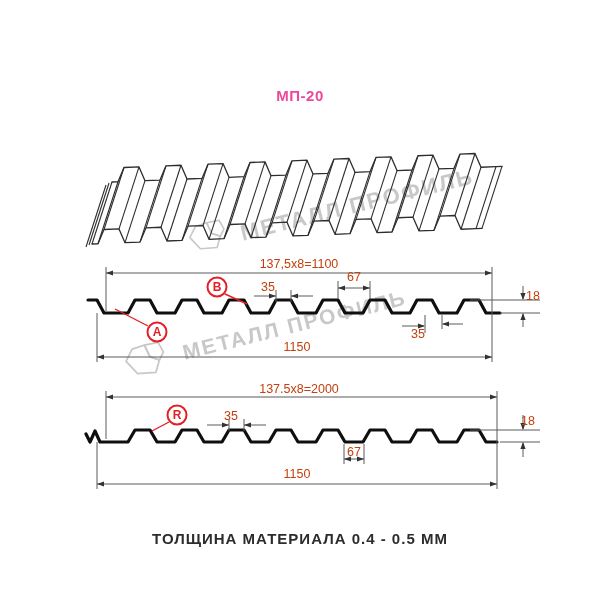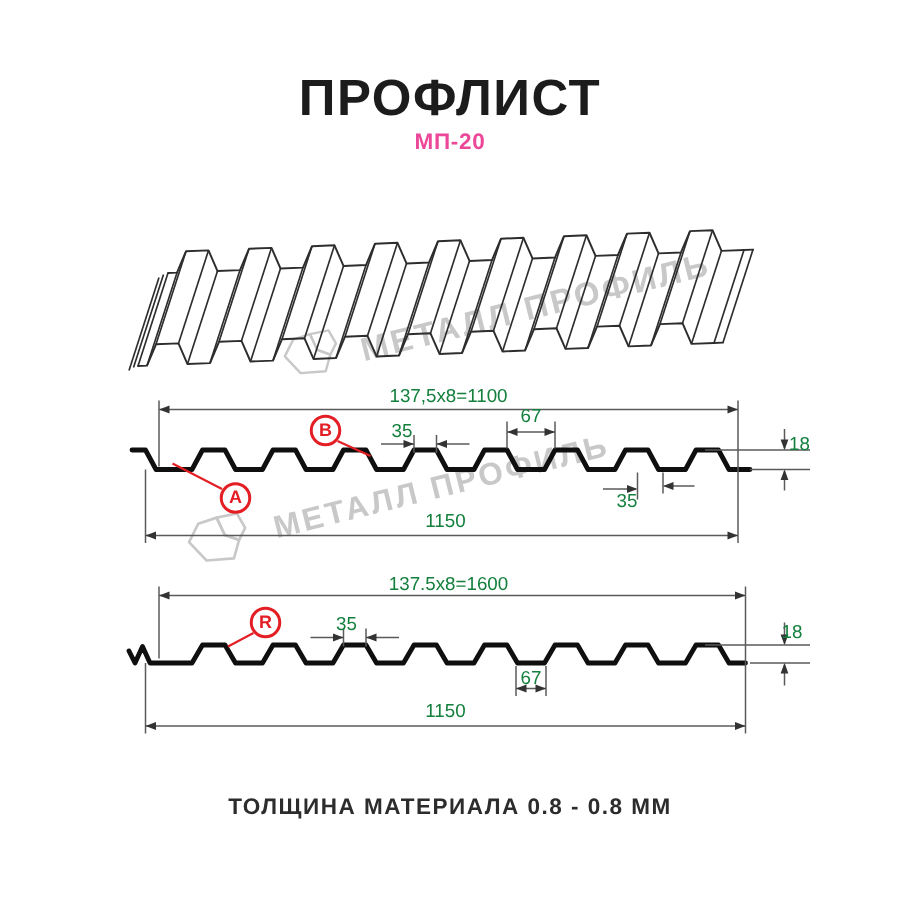--- a/index.html
+++ b/index.html
@@ -6,21 +6,21 @@
   #canvas{position:relative;width:600px;height:600px;background:#ffffff;overflow:hidden;
           font-family:"Liberation Sans", sans-serif;}
   .abs{position:absolute;}
   .page-title{left:300px;top:66px;transform:translate(-50%,-50%);
     font-size:34px;font-weight:800;letter-spacing:1px;color:#1c1c1c;white-space:nowrap;}
   .page-subtitle{left:300px;top:95px;transform:translate(-50%,-50%);
     font-size:15px;font-weight:700;letter-spacing:.5px;color:#ec4899;white-space:nowrap;}
   .footer-note{left:300px;top:538px;transform:translate(-50%,-50%);
     font-size:15px;font-weight:600;letter-spacing:1px;color:#2c2c2c;white-space:nowrap;}
   .dim-label{position:absolute;transform:translate(-50%,-50%);font-size:12.5px;
-    color:#15803d;white-space:nowrap;background:transparent;}
+    color:#c2410c;white-space:nowrap;background:transparent;}
   .marker{position:absolute;width:17px;height:17px;border:2px solid var(--accent,#e31e24);
     border-radius:50%;color:var(--accent,#e31e24);font-size:12px;font-weight:700;
     line-height:17px;text-align:center;transform:translate(-50%,-50%);}
   .wm-text{position:absolute;color:#c8c8c8;font-weight:700;letter-spacing:2px;
     transform-origin:left center;transform:rotate(-14deg);white-space:nowrap;}
   #wm1{left:241px;top:221px;font-size:22px;}
   #wm2{left:183px;top:341px;font-size:21px;}
   svg{position:absolute;left:0;top:0;}
   #wm-layer{z-index:1;} #draw-layer{z-index:2;} .txt{z-index:3;}
 </style>
@@ -150,33 +150,32 @@
         <line x1="470" y1="430" x2="540" y2="430" stroke="#5a5a5a" stroke-width="1"></line>
         <line x1="500" y1="442" x2="540" y2="442" stroke="#5a5a5a" stroke-width="1"></line>
         <line x1="523" y1="415" x2="523" y2="429" stroke="#5a5a5a" stroke-width="1"></line>
         <polygon points="523,430 520.4,423 525.6,423" fill="#333"></polygon>
         <line x1="523" y1="457" x2="523" y2="443" stroke="#5a5a5a" stroke-width="1"></line>
         <polygon points="523,442 520.4,449 525.6,449" fill="#333"></polygon>
         <line x1="169" y1="422" x2="152" y2="431" stroke="#e31e24" stroke-width="1.4"></line>
       </g>
     </svg>
 
-  <div class="abs page-title txt">ПРОФЛИСТ</div>
   <div class="abs page-subtitle txt">МП-20</div>
 
   <div class="dim-label txt" style="left:299px;top:264px;">137,5x8=1100</div>
   <div class="dim-label txt" style="left:268px;top:287px;">35</div>
   <div class="dim-label txt" style="left:354px;top:277px;">67</div>
   <div class="dim-label txt" style="left:533px;top:296px;">18</div>
   <div class="dim-label txt" style="left:297px;top:347px;">1150</div>
   <div class="dim-label txt" style="left:418px;top:334px;">35</div>
   <div class="marker txt" style="left:157px;top:332px;">A</div>
   <div class="marker txt" style="left:217px;top:287px;">B</div>
 
-  <div class="dim-label txt" style="left:299px;top:389px;">137.5x8=1600</div>
+  <div class="dim-label txt" style="left:299px;top:389px;">137.5x8=2000</div>
   <div class="dim-label txt" style="left:231px;top:416px;">35</div>
   <div class="dim-label txt" style="left:354px;top:452px;">67</div>
   <div class="dim-label txt" style="left:528px;top:421px;">18</div>
   <div class="dim-label txt" style="left:297px;top:474px;">1150</div>
   <div class="marker txt" style="left:177px;top:415px;">R</div>
 
-  <div class="abs footer-note txt">ТОЛЩИНА МАТЕРИАЛА 0.8 - 0.8 ММ</div>
+  <div class="abs footer-note txt">ТОЛЩИНА МАТЕРИАЛА 0.4 - 0.5 ММ</div>
 </div>
 
 </body></html>

